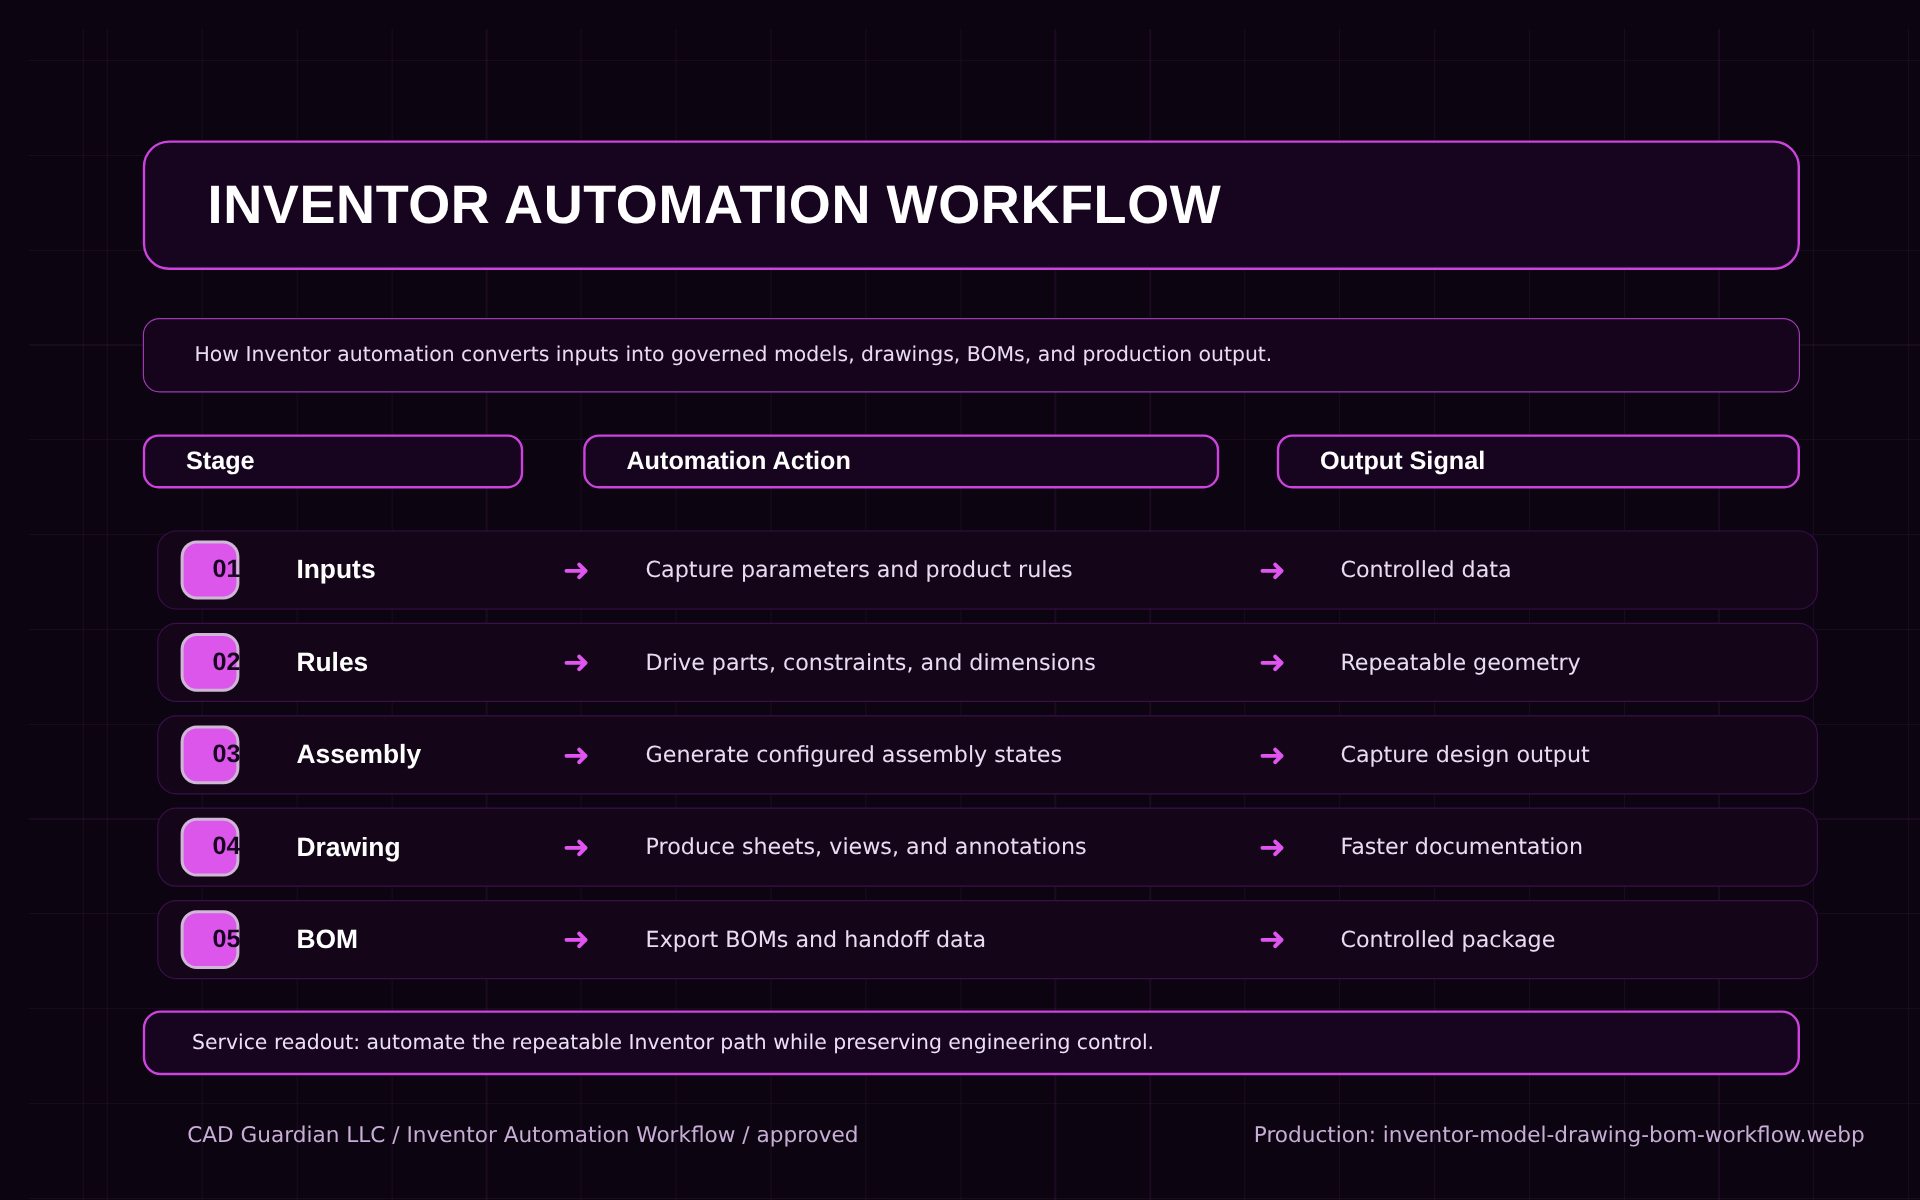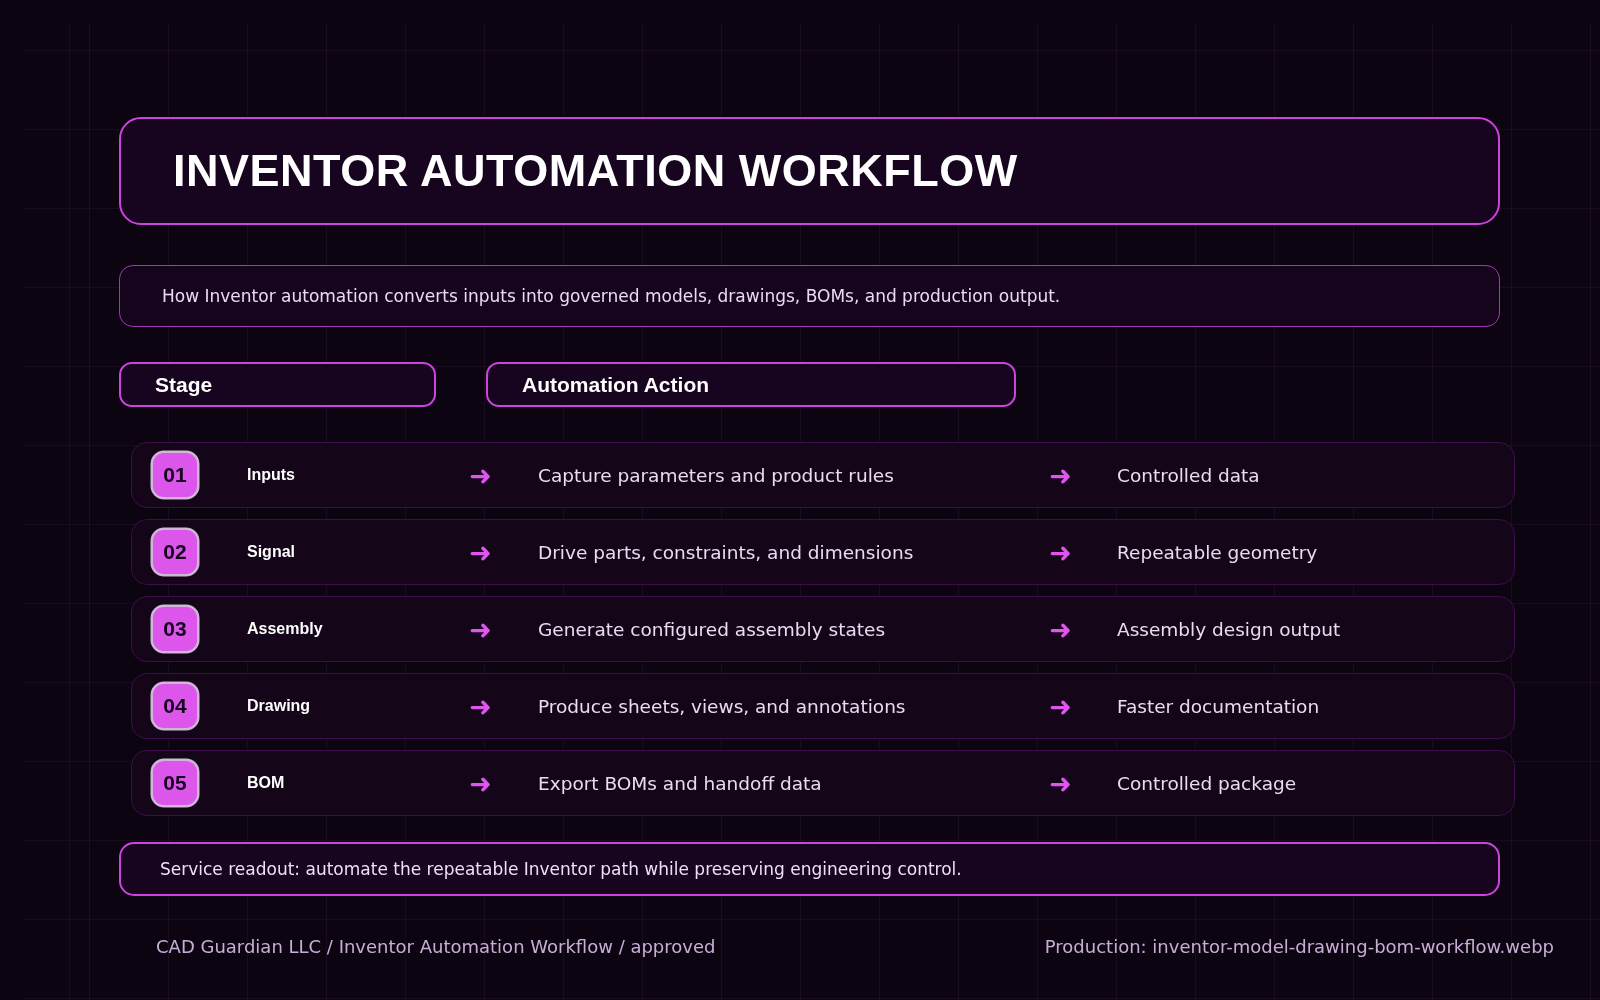--- a/index.html
+++ b/index.html
@@ -108,34 +108,34 @@
   .badge {
     position: absolute;
     left: 21px;
     width: 44px;
     height: 44px;
     border-radius: 11px;
     background: #dc56ec;
     box-shadow: 0 0 0 2.5px rgba(240,215,248,0.85);
     display: flex;
     align-items: center;
-    justify-content: center;
+    justify-content: flex-start;
   }
   .badge-num {
     color: #17041e;
     font-size: 21px;
     font-weight: bold;
     font-family: "Liberation Sans", sans-serif;
   }
 
   .stage-name {
     position: absolute;
     left: 103px;
     color: #ffffff;
-    font-size: 16px;
+    font-size: 22px;
     font-weight: bold;
     font-family: "Liberation Sans", sans-serif;
   }
 
   .arrow {
     position: absolute;
     color: #e055f0;
     font-size: 27px;
     line-height: 1;
     font-family: "DejaVu Sans", sans-serif;
@@ -210,51 +210,54 @@
   <div class="subtitle-bar">
     <div class="subtitle-text">How Inventor automation converts inputs into governed models, drawings, BOMs, and production output.</div>
   </div>
 
   <div class="col-head" id="head-stage">
     <div class="col-head-label">Stage</div>
   </div>
   <div class="col-head" id="head-action">
     <div class="col-head-label">Automation Action</div>
   </div>
+  <div class="col-head" id="head-output">
+    <div class="col-head-label">Output Signal</div>
+  </div>
 
   <div class="rows" id="rows-container">
       <div class="row">
         <div class="badge">
           <span class="badge-num">01</span>
         </div>
         <div class="stage-name">Inputs</div>
         <div class="arrow arrow-1">➜</div>
         <div class="action-text">Capture parameters and product rules</div>
         <div class="arrow arrow-2">➜</div>
         <div class="output-text">Controlled data</div>
       </div>
       <div class="row">
         <div class="badge">
           <span class="badge-num">02</span>
         </div>
-        <div class="stage-name">Signal</div>
+        <div class="stage-name">Rules</div>
         <div class="arrow arrow-1">➜</div>
         <div class="action-text">Drive parts, constraints, and dimensions</div>
         <div class="arrow arrow-2">➜</div>
         <div class="output-text">Repeatable geometry</div>
       </div>
       <div class="row">
         <div class="badge">
           <span class="badge-num">03</span>
         </div>
         <div class="stage-name">Assembly</div>
         <div class="arrow arrow-1">➜</div>
         <div class="action-text">Generate configured assembly states</div>
         <div class="arrow arrow-2">➜</div>
-        <div class="output-text">Assembly design output</div>
+        <div class="output-text">Capture design output</div>
       </div>
       <div class="row">
         <div class="badge">
           <span class="badge-num">04</span>
         </div>
         <div class="stage-name">Drawing</div>
         <div class="arrow arrow-1">➜</div>
         <div class="action-text">Produce sheets, views, and annotations</div>
         <div class="arrow arrow-2">➜</div>
         <div class="output-text">Faster documentation</div>

